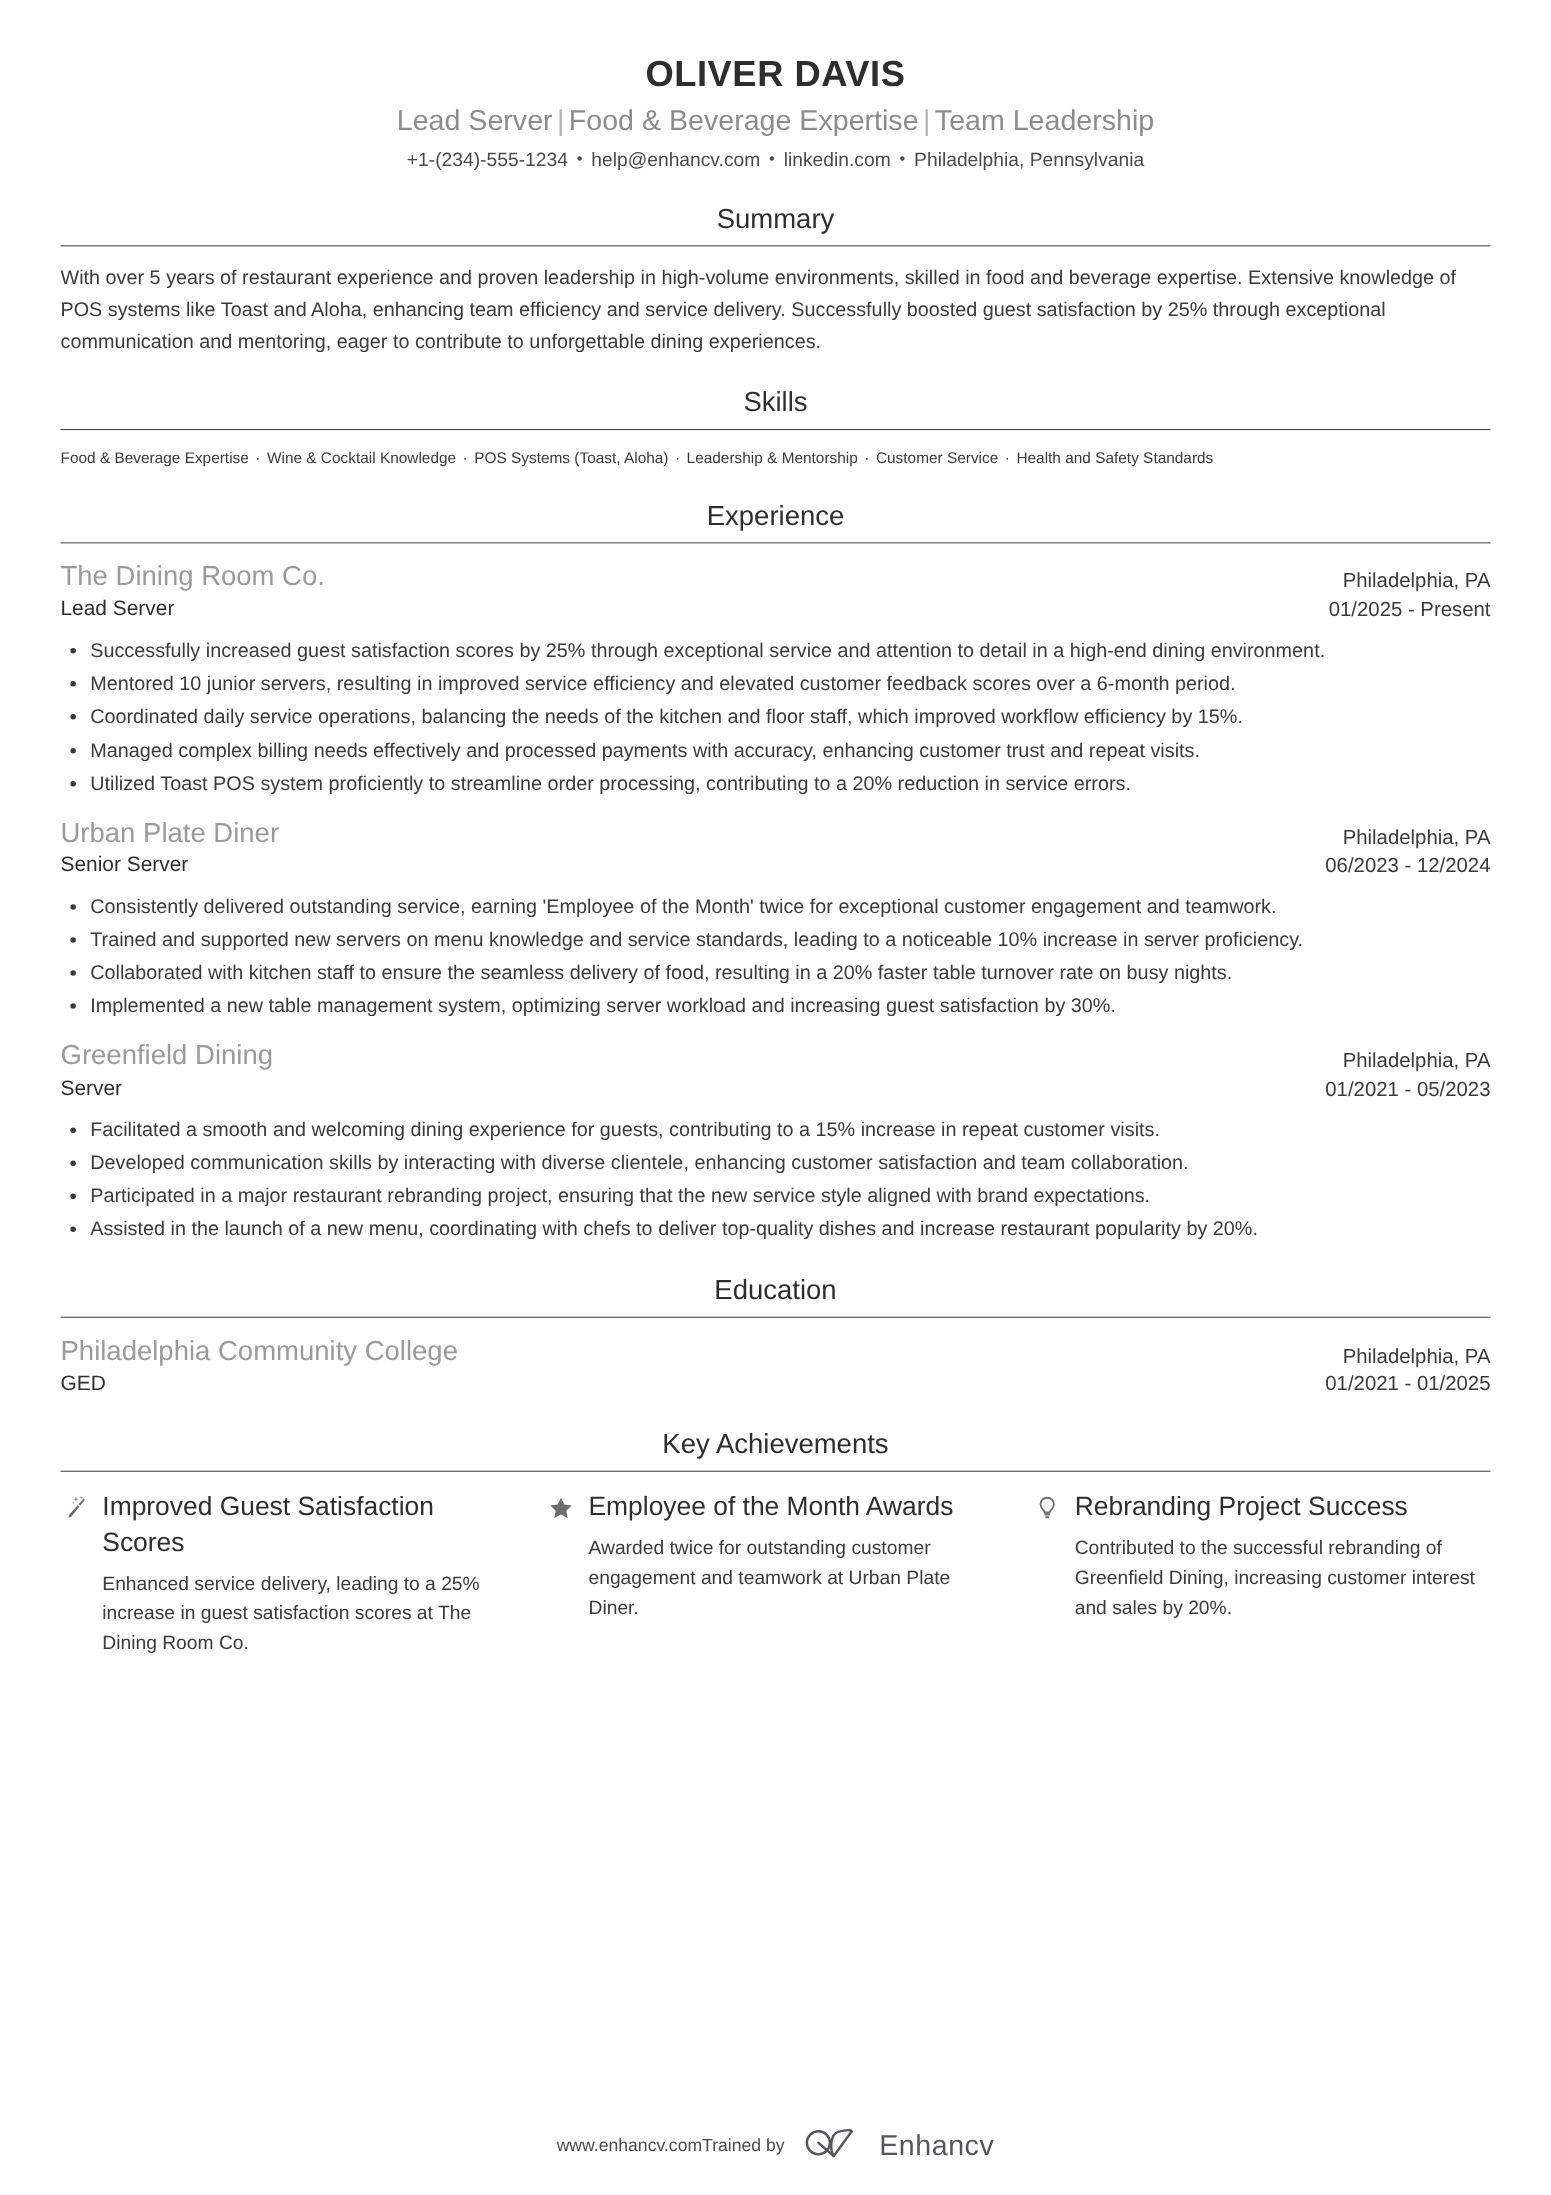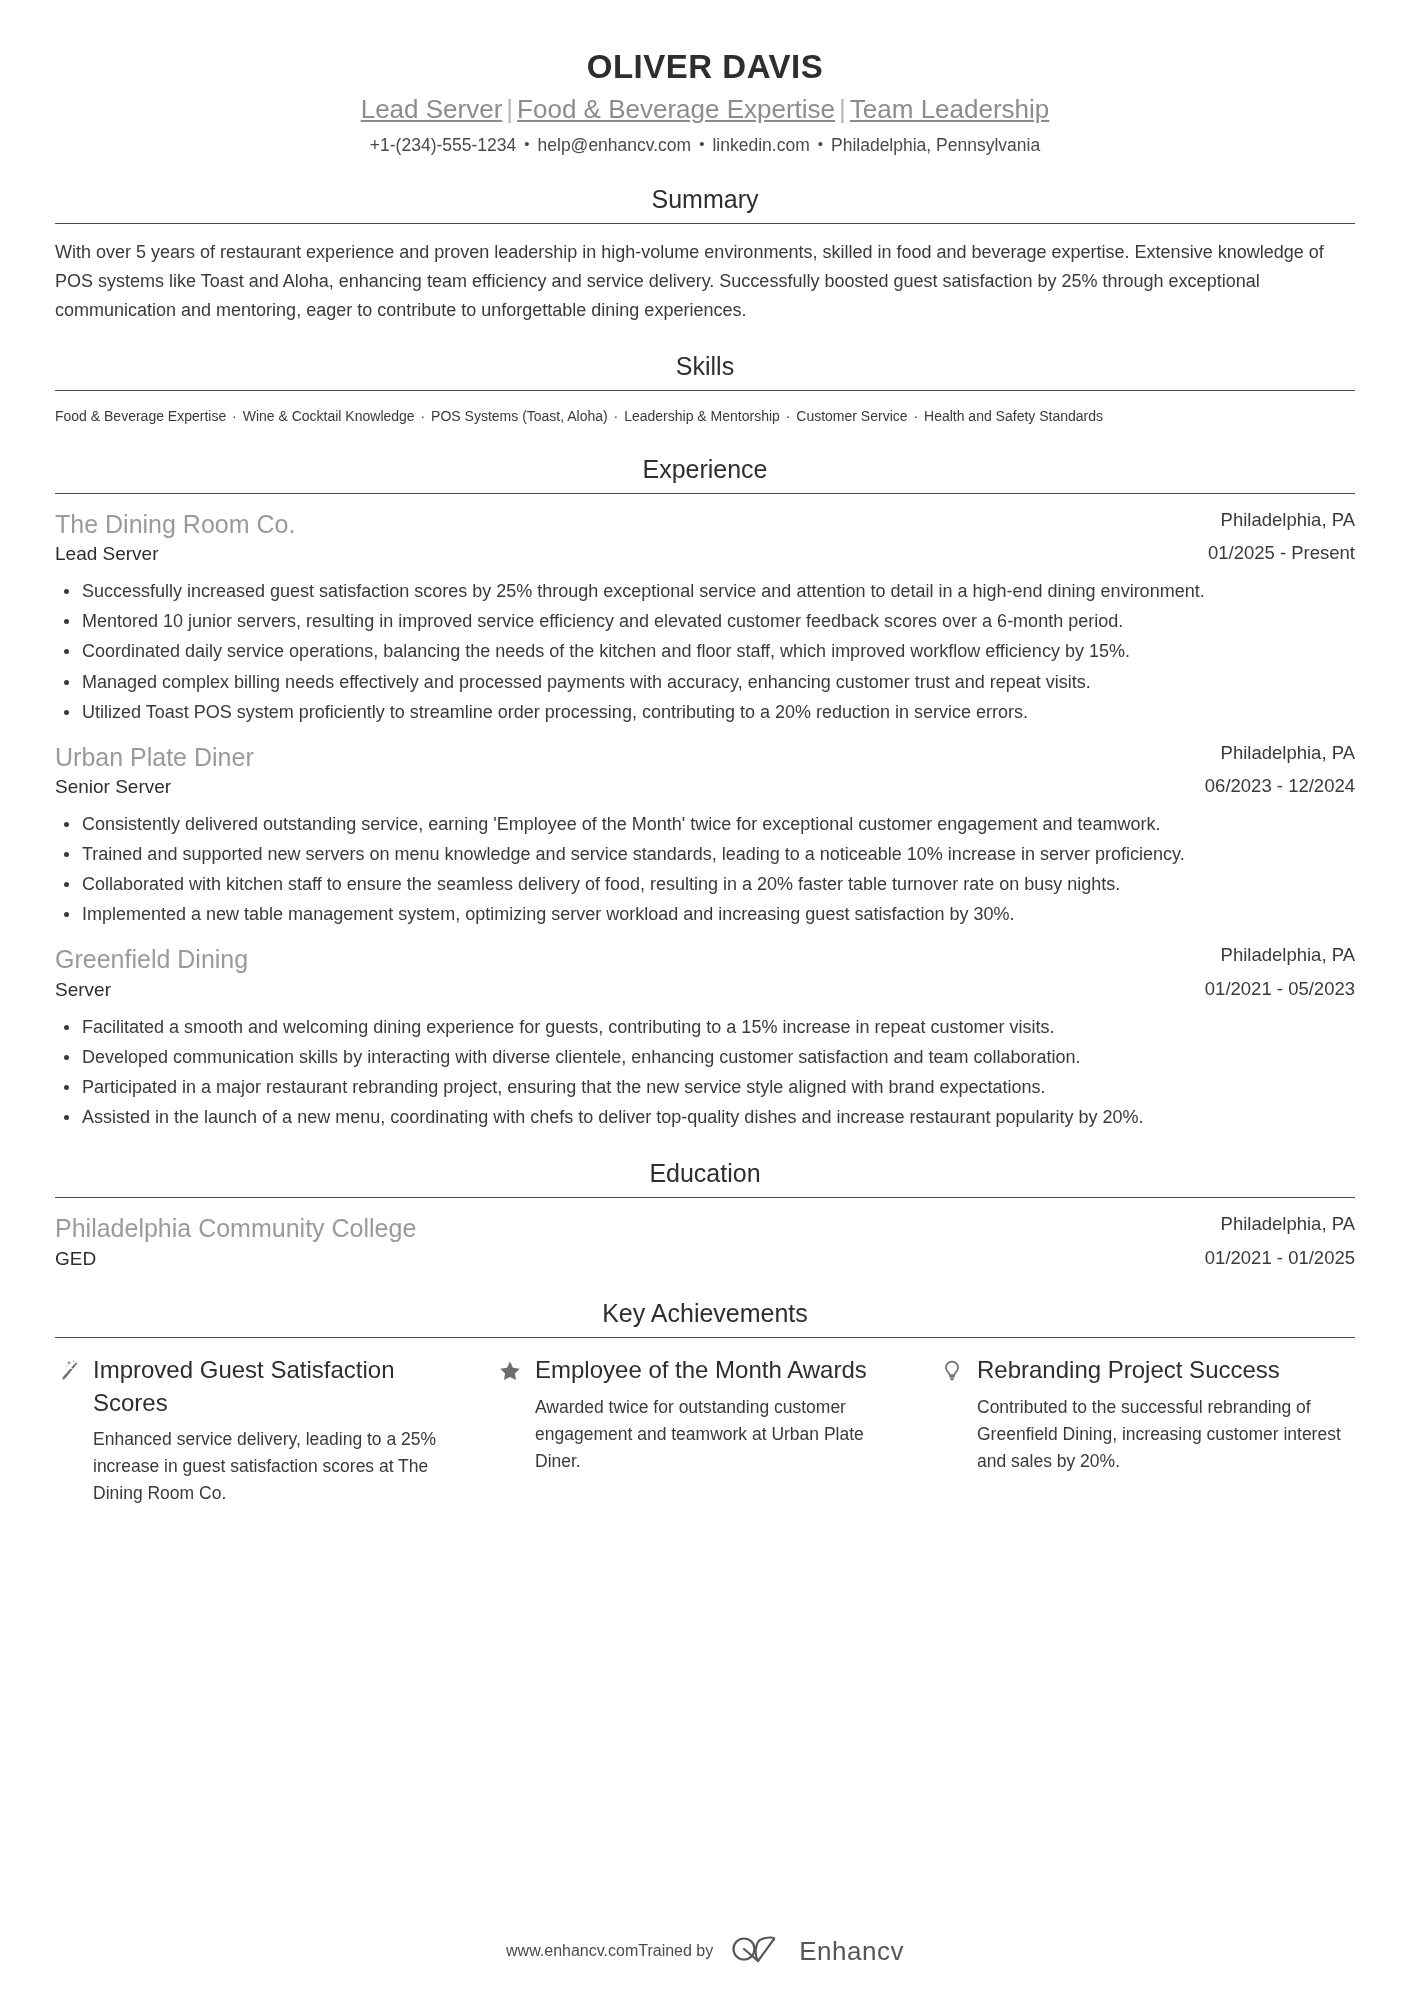--- a/index.html
+++ b/index.html
@@ -37,21 +37,20 @@
   }
 
   .headline {
     text-align: center;
     font-size: 26px;
     color: #8c8c8c;
     font-weight: normal;
     line-height: 1.35;
     margin-top: 5px;
     white-space: nowrap;
-    text-decoration: underline;
   }
   .headline .bar {
     color: #b5b5b5;
     padding: 0 4px;
     font-weight: 300;
   }
 
   .contact {
     text-align: center;
     font-size: 17.5px;
@@ -110,21 +109,21 @@
   
   .entry {
     margin-bottom: 6px;
   }
   .entry + .entry {
     margin-top: 14px;
   }
   .entry-row {
     display: flex;
     justify-content: space-between;
-    align-items: flex-start;
+    align-items: flex-end;
     width: 100%;
   }
   .org {
     font-size: 25px;
     color: #9a9a9a;
     font-weight: normal;
     line-height: 1.3;
   }
   .place {
     font-size: 18.5px;

